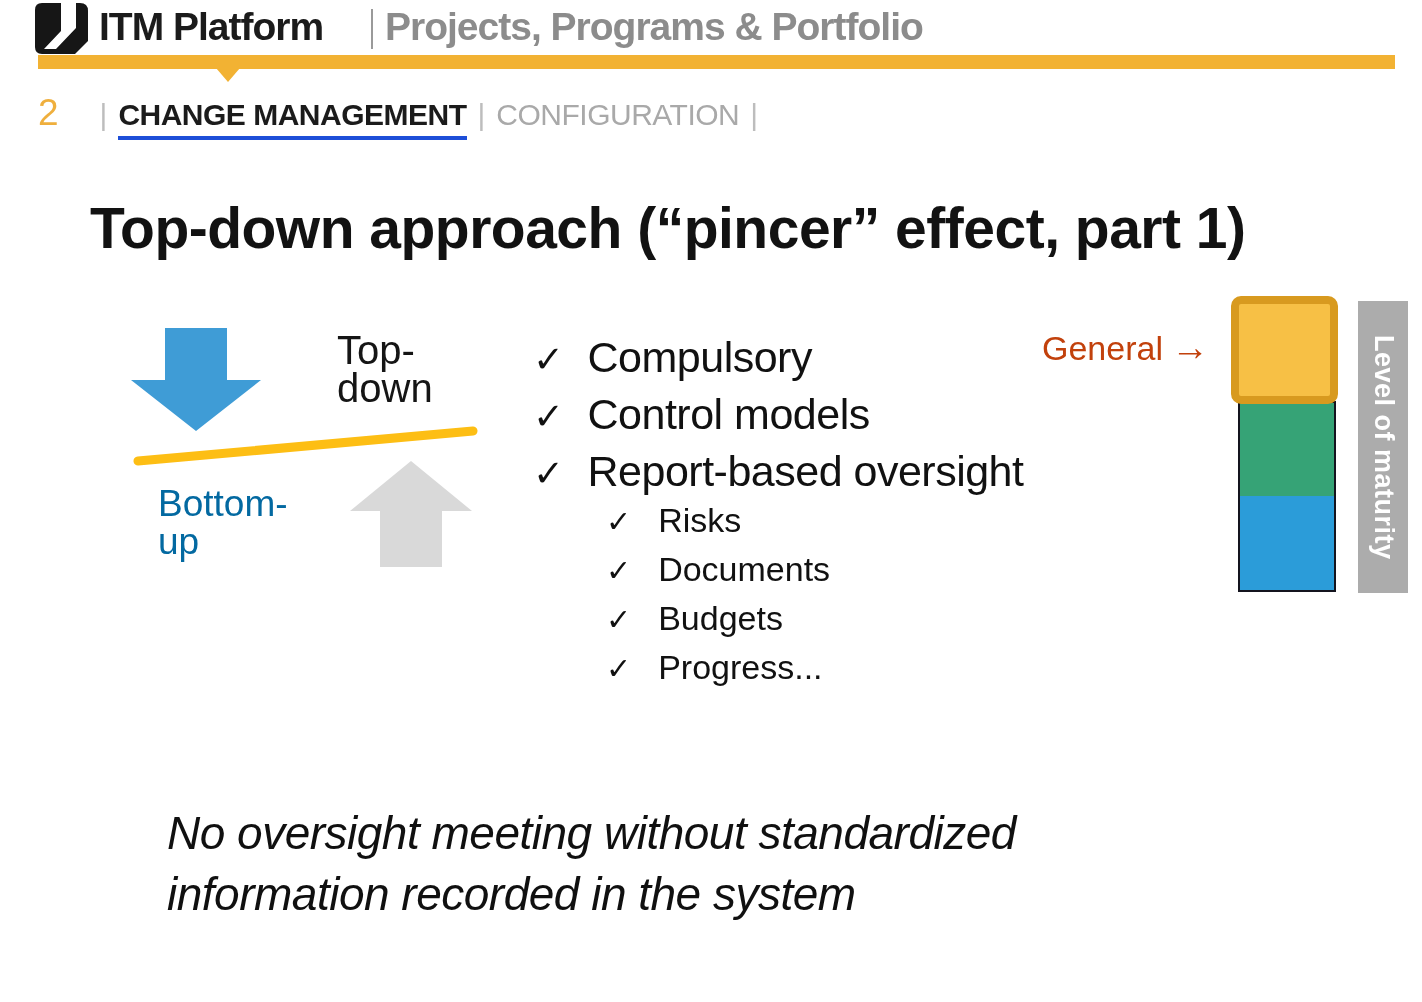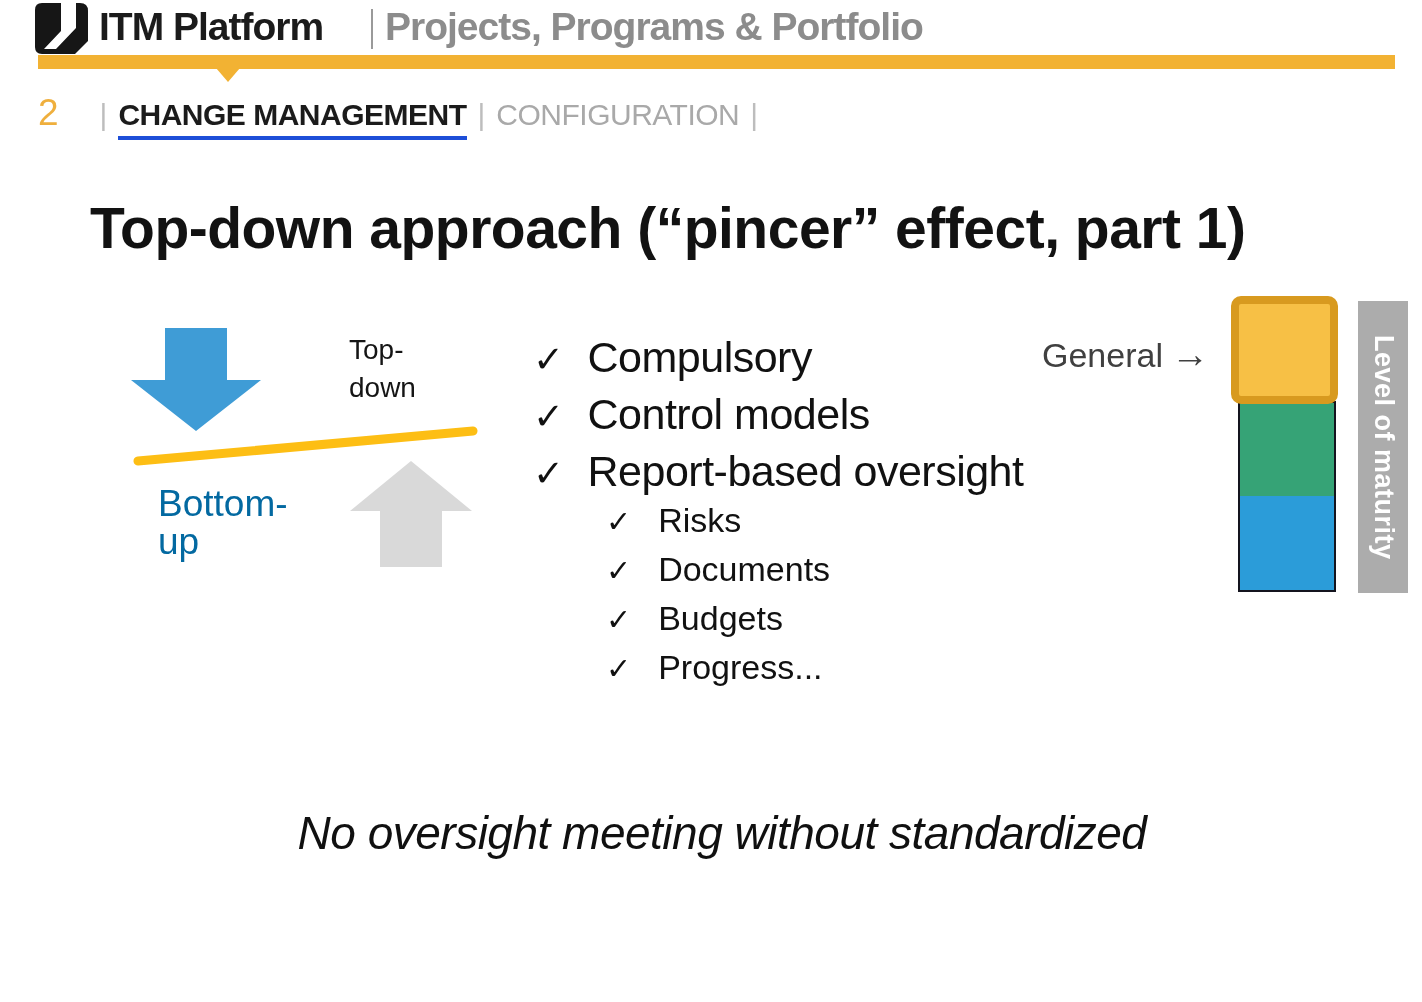--- a/index.html
+++ b/index.html
@@ -67,22 +67,22 @@
     white-space: nowrap;
     margin-top: 24px;
   }
 
   
   .arrow-svg { position: absolute; display: block; }
   .blue-arrow  { left: 131px; top: 328px; }
   .gray-arrow  { left: 350px; top: 461px; }
   .pincer-line { left: 128px; top: 420px; }
   .label-topdown {
-    position: absolute; left: 349px; top: 331px;
-    font-size: 28px; line-height: 38px; color: #151515;
+    position: absolute; left: 337px; top: 331px;
+    font-size: 40px; line-height: 38px; color: #151515;
   }
   .label-bottomup {
     position: absolute; left: 158px; top: 485px;
     font-size: 37px; line-height: 38px; color: #0369a1;
   }
 
   
   .checklist { position: absolute; left: 533px; top: 333px; list-style: none; }
   .checklist > li {
     display: flex; align-items: baseline; height: 57px;
@@ -91,22 +91,22 @@
   .checklist .check { font-size: 37px; margin-right: 24px; color: #111; }
   .sub-checklist { position: absolute; left: 606px; top: 501px; list-style: none; }
   .sub-checklist > li {
     display: flex; align-items: baseline; height: 49px;
     font-size: 34px; color: #111; white-space: nowrap;
   }
   .sub-checklist .check { font-size: 30px; margin-right: 27px; color: #111; }
 
   
   .general-label {
-    position: absolute; left: 1042px; top: 333px;
-    font-size: 34px; color: #404040; white-space: nowrap;
+    position: absolute; left: 1042px; top: 326px;
+    font-size: 34px; color: #c2410c; white-space: nowrap;
   }
   .general-label .arrow-glyph { font-size: 38px; margin-left: 8px; }
   .maturity-column {
     position: absolute; left: 1238px; top: 401px;
     width: 98px; height: 191px;
     border: 2px solid #14141e;
     display: flex; flex-direction: column;
   }
   .maturity-mid  { height: 93px; background: #36A376; }
   .maturity-base { flex: 1; background: #2B9CD9; }
@@ -123,21 +123,21 @@
   }
   .maturity-axis span {
     writing-mode: vertical-rl;
     color: #ffffff; font-weight: bold; font-size: 27px; letter-spacing: 0.5px;
     white-space: nowrap;
   }
 
   
   .footer-note {
     position: absolute; left: 167px; top: 803px; width: 1110px;
-    text-align: center; font-style: italic;
+    font-style: italic;
     font-size: 46px; line-height: 61px; color: #101010; letter-spacing: -0.5px;
   }
 </style>
 </head>
 <body>
 
 <div class="slide">
 
   <svg class="logo" viewBox="0 0 53 51" xmlns="http://www.w3.org/2000/svg">
     <path d="M7,0 H45 Q53,0 53,8 V38 L40,51 H7 Q0,51 0,44 V7 Q0,0 7,0 Z" fill="#161616"></path>
@@ -221,15 +221,16 @@
     <div class="maturity-mid"></div>
     <div class="maturity-base"></div>
   </div>
   <div class="maturity-top"></div>
   <div class="maturity-axis">
     <span>Level of maturity</span>
   </div>
 
   <div class="footer-note">
     <div>No oversight meeting without standardized</div>
+    <div>information recorded in the system</div>
   </div>
 
 </div>
 
 </body></html>

